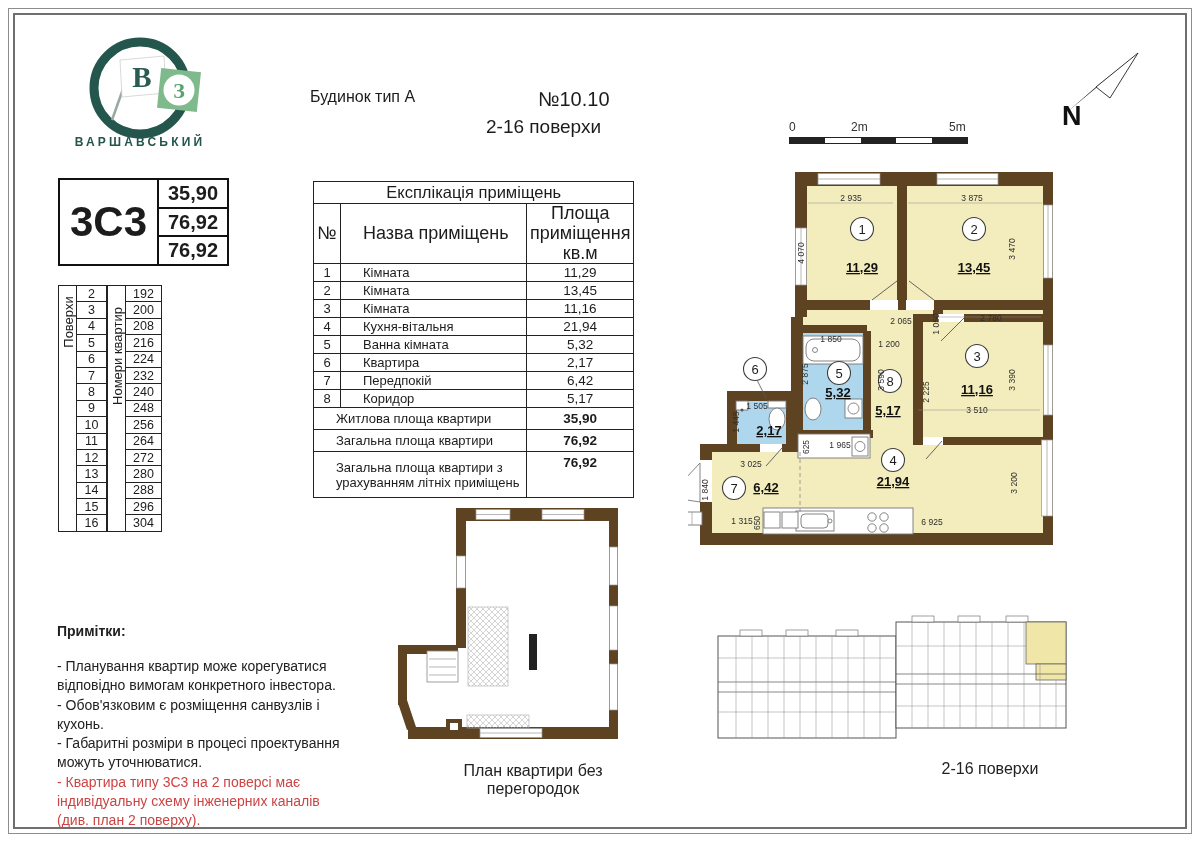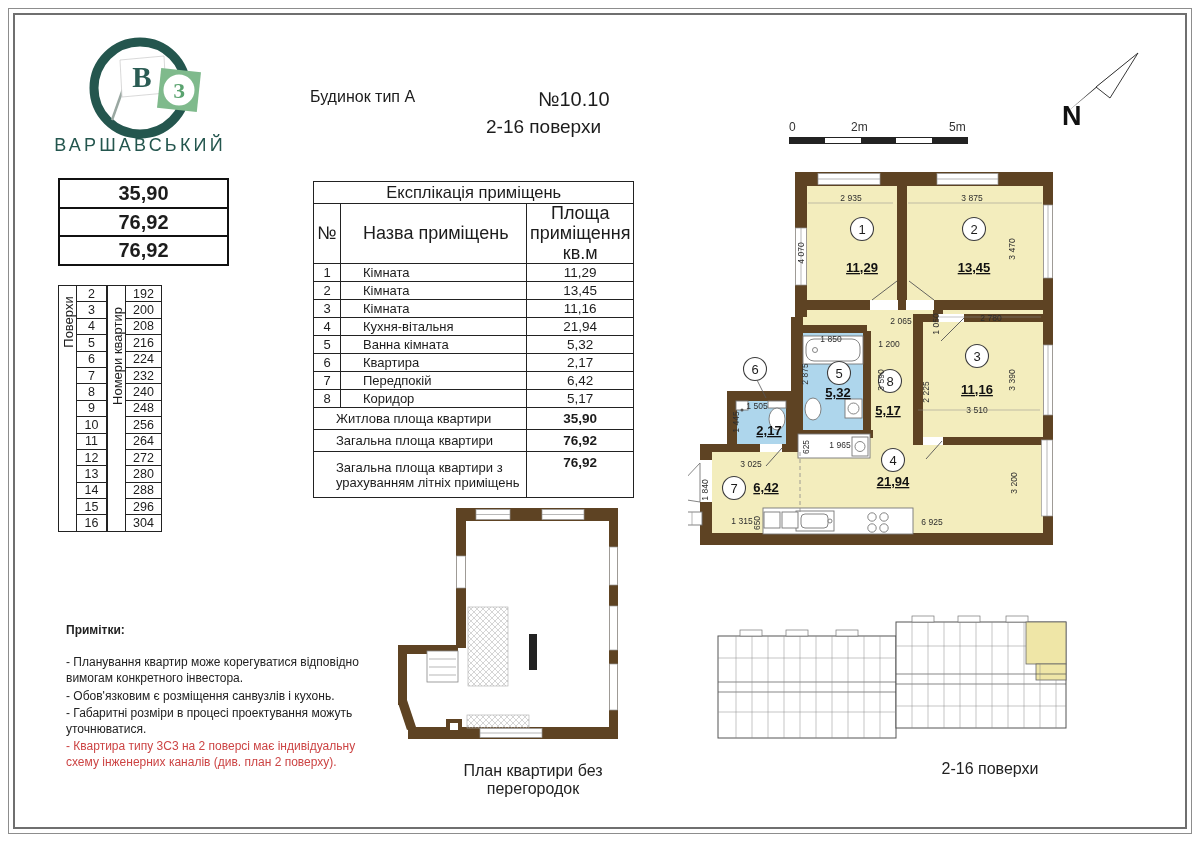--- a/index.html
+++ b/index.html
@@ -8,21 +8,21 @@
   .frame-outer{position:absolute;inset:8px;border:1px solid #8d8d8d;pointer-events:none;}
   .frame-inner{position:absolute;inset:13px;border:2px solid #6f6f6f;pointer-events:none;}
   .abs{position:absolute;}
 
   
   .hdr-building{left:310px;top:88px;font-size:16px;}
   .hdr-num{left:538px;top:88px;font-size:20px;}
   .hdr-floors{left:486px;top:116px;font-size:19px;}
 
   
-  .brand{left:40px;top:135px;width:200px;text-align:center;font-size:18px;font-weight:normal;
+  .brand{left:40px;top:135px;width:200px;text-align:center;font-size:12px;font-weight:bold;
          letter-spacing:3.2px;color:#24564e;}
 
   
   .scalebar{left:789px;top:120px;width:185px;}
   .scalebar .lbl{position:absolute;top:0;font-size:12px;color:#333;}
   .scalebar .bar{position:absolute;top:17px;left:0;width:177px;height:5px;border:1px solid #222;display:flex;}
   .scalebar .bar i{flex:1;}
   .sb-b{background:#222;} .sb-w{background:#fff;}
 
   
@@ -51,21 +51,21 @@
   .etab .t-head td{font-size:18px;height:42px;line-height:1.1;}
   .etab .tl{text-align:left;padding-left:22px;}
   .etab .dr td{height:17px;}
   .etab .ar{font-size:13.5px;}
   .etab .sum td{height:21px;}
   .etab .sum-val{font-weight:bold;font-size:13.5px;}
   .etab .sum2 td{height:42px;}
   .etab .sum2 .sum-val{vertical-align:top;padding-top:3px;}
 
   
-  .notes{left:66px;top:622px;width:294px;font-size:12px;line-height:1.35;color:#222;}
+  .notes{left:57px;top:622px;width:294px;font-size:14px;line-height:1.35;color:#222;}
   .notes .ntitle{font-weight:600;margin-bottom:16px;}
   .notes .nitem{margin-bottom:1px;}
   .notes .nwarn{color:#cc4444;}
 
   
   .cap{font-size:16px;color:#222;text-align:center;}
   .cap-np{left:418px;top:762px;width:230px;}
   .cap-ov{left:930px;top:760px;width:120px;}
 
   
@@ -117,20 +117,21 @@
     </div>
   </div>
 
   <svg class="abs" style="left:1050px;top:45px;" width="100" height="85" viewBox="0 0 100 85">
     <polygon points="88,8 16,68 46,42" fill="#111"></polygon>
     <polygon points="88,8 46,42 60,53" fill="#fff" stroke="#222" stroke-width="0.9"></polygon>
     <text x="12" y="80" font-size="27" font-weight="600" fill="#111">N</text>
   </svg>
 
   <div class="abs aptbox">
+    <div class="type">3С3</div>
     <div class="vals">
       <div>35,90</div>
       <div>76,92</div>
       <div>76,92</div>
     </div>
   </div>
 
   <table class="ftab" id="floors-t1">
     <tbody>
         <tr>

